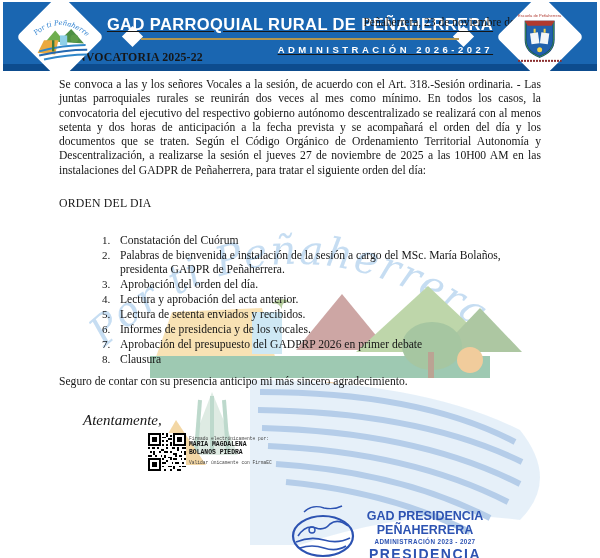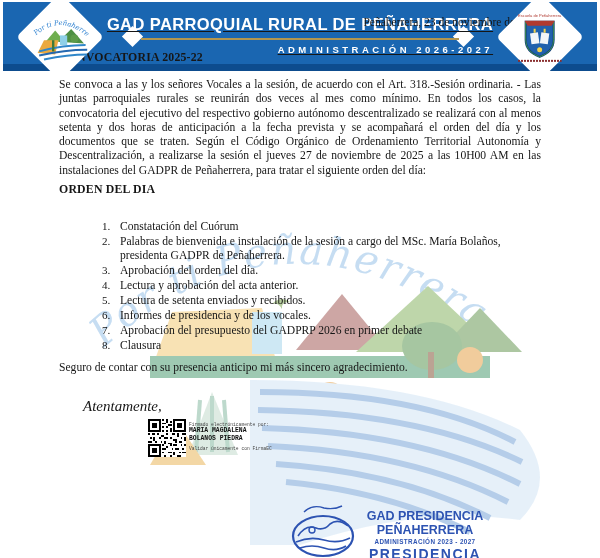--- a/index.html
+++ b/index.html
@@ -46,21 +46,21 @@
     background:repeating-linear-gradient(90deg,#8a2f2f 0 2px,transparent 2px 3px); }
 
   
   .watermark { position:absolute; left:0; top:0; z-index:1; opacity:.5; pointer-events:none; }
 
   
   .content { position:relative; z-index:2; padding:0 59px; }
   .date-line { margin-top:16px; text-align:right; font-size:11.5px; }
   .doc-title { margin-top:22px; text-align:left; font-weight:bold; font-size:11.8px; letter-spacing:.2px; }
   .body-par  { margin-top:13px; text-align:justify; font-size:11.6px; line-height:14.3px; }
-  .agenda-heading { margin-top:4px; font-weight:bold; font-size:11.8px; letter-spacing:.2px; }
+  .agenda-heading { margin-top:18px; font-weight:normal; font-size:11.8px; letter-spacing:.2px; }
   .agenda { margin:22px 0 0 36px; padding-left:18px; }
   .agenda li { font-size:11.6px; line-height:14px; padding-left:7px; }
   .agenda li::marker { font-size:11px; }
   .closing { margin-top:8px; font-size:11.6px; }
   .signoff { margin-top:24px; margin-left:24px; font-size:15px;font-style:italic; }
 
   
   .sig-row { display:flex; margin-top:4px; margin-left:89px; align-items:flex-start; z-index:3; position:relative; }
   .qr { flex:0 0 auto; }
   .sig-text { margin-left:3px; padding-top:3px; font-family:"Liberation Mono", monospace; }

